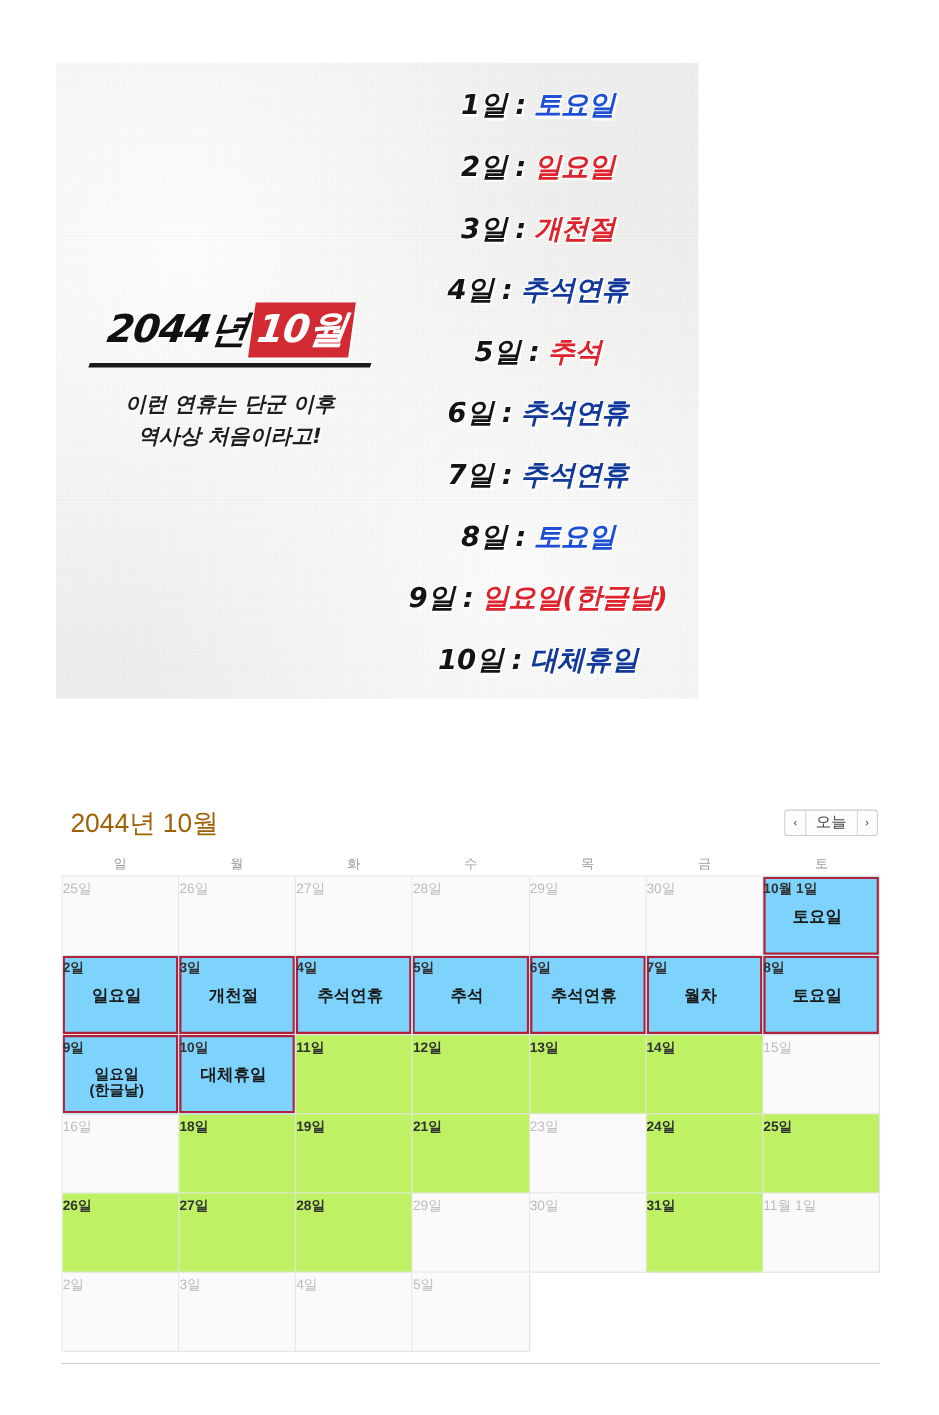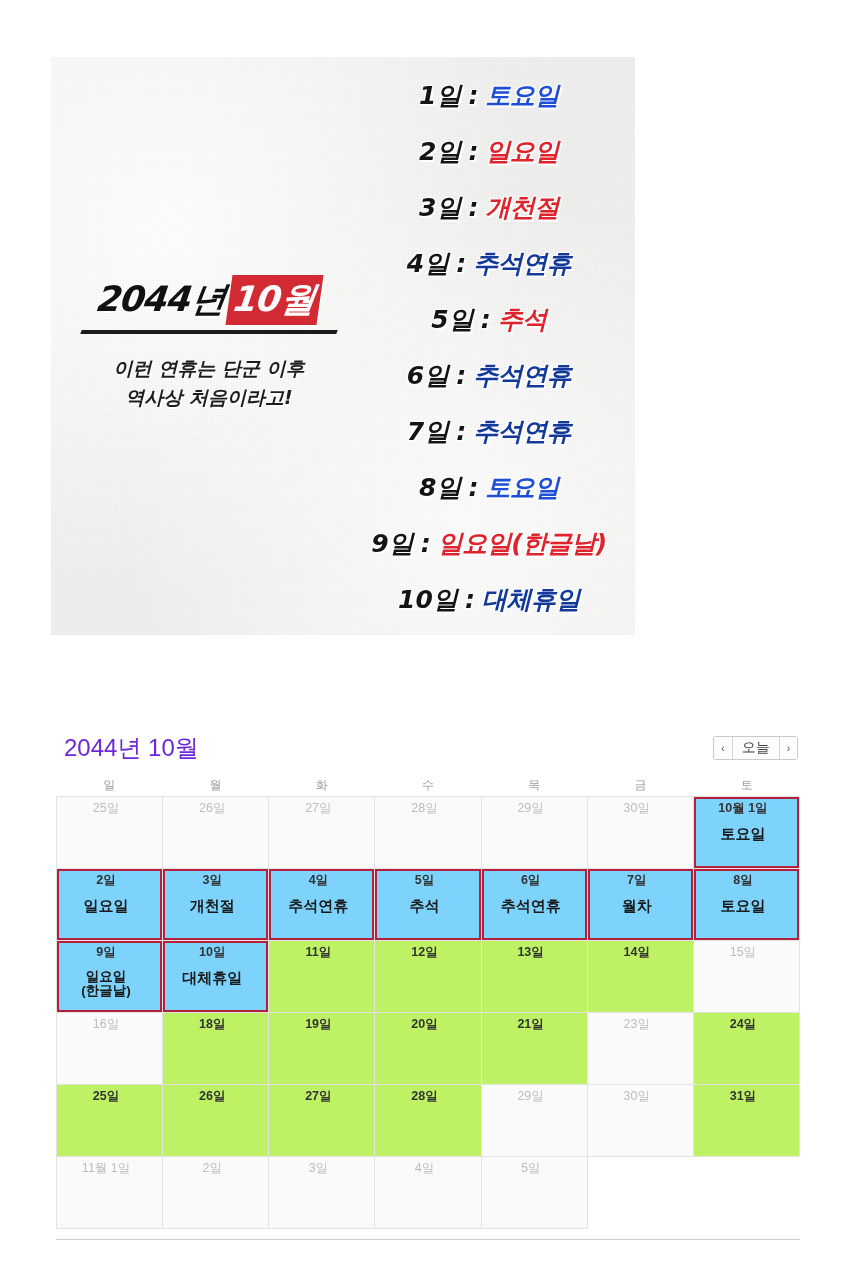--- a/index.html
+++ b/index.html
@@ -137,21 +137,21 @@
   }
   .cal-header {
     position: relative;
     height: 48px;
   }
   .cal-title {
     position: absolute;
     left: 8px;
     top: 6px;
     font-size: 24px;
-    color: #6d28d9;
+    color: #a16207;
     font-family: "Liberation Sans", sans-serif;
   }
   .cal-nav {
     position: absolute;
     right: 2px;
     top: 10px;
     display: flex;
     align-items: stretch;
     height: 22px;
     border: 1px solid #c9c9c9;
@@ -195,21 +195,21 @@
   .cell {
     border-right: 1px solid #e3e3e3;
     border-bottom: 1px solid #e3e3e3;
     position: relative;
     padding: 5px 7px 0 0;
     background: #bef264;
     box-sizing: border-box;
   }
   .cell.muted { background: #fafafa; }
   .cell .dnum {
-    text-align: center;
+    text-align: left;
     font-size: 12.5px;
     color: #333333;
     font-weight: 700;
     line-height: 1;
   }
   .cell.muted .dnum { color: #bcbcbc; font-weight: 400; }
   .cell .evt {
     margin-top: 11px;
     text-align: center;
     font-size: 15px;
@@ -394,23 +394,20 @@
       <div class="cell muted">
         <div class="dnum">16일</div>
       </div>
       <div class="cell">
         <div class="dnum">18일</div>
       </div>
       <div class="cell">
         <div class="dnum">19일</div>
       </div>
       <div class="cell">
-        <div class="dnum">20일</div>
-      </div>
-      <div class="cell">
         <div class="dnum">21일</div>
       </div>
       <div class="cell muted">
         <div class="dnum">23일</div>
       </div>
       <div class="cell">
         <div class="dnum">24일</div>
       </div>
       <div class="cell">
         <div class="dnum">25일</div>

